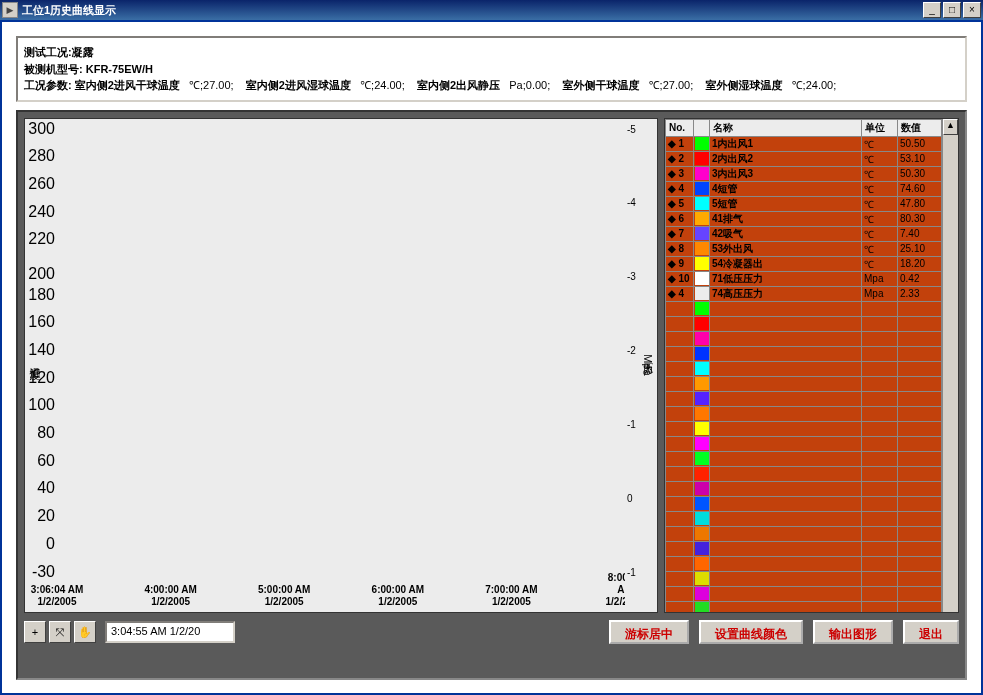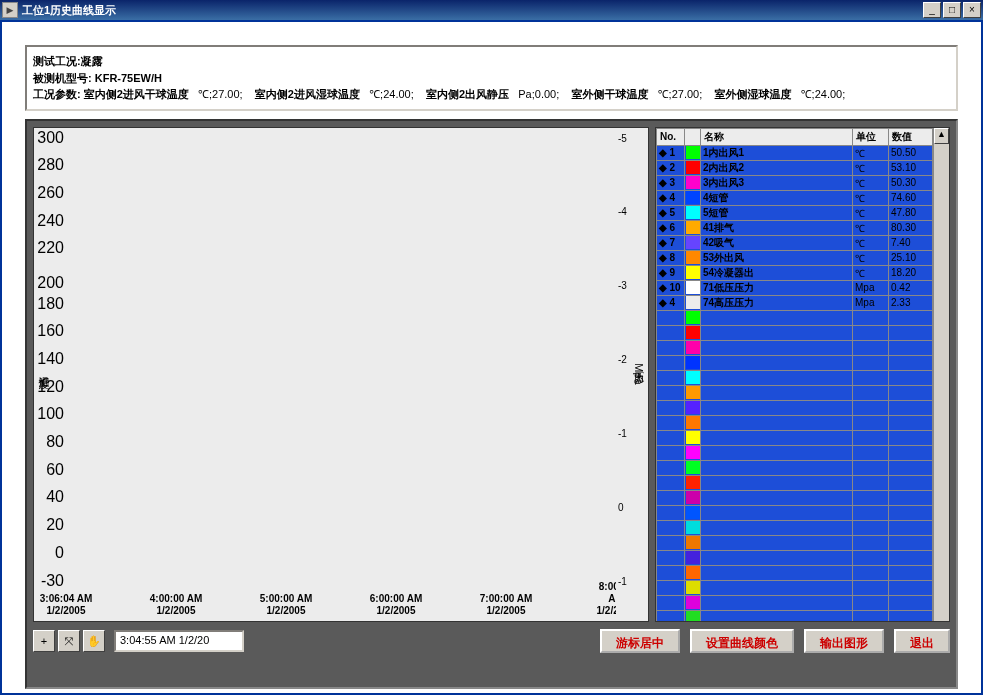--- a/index.html
+++ b/index.html
@@ -3,37 +3,37 @@
 <meta charset="utf-8">
 <style>
 *{box-sizing:border-box;margin:0;padding:0;font-family:"Microsoft YaHei",SimSun,Arial,sans-serif}
 body{background:#003399;width:983px;height:695px;overflow:hidden;position:relative}
 .titlebar{height:20px;background:linear-gradient(#0a246a,#3a6ea5);display:flex;align-items:center;color:#fff;font-size:11px;padding-left:2px}
 .titlebar .icon{width:16px;height:16px;background:#d4d0c8;border:1px solid #888;display:flex;align-items:center;justify-content:center;margin-right:4px}
 .titlebar .icon span{color:#444;font-size:9px}
 .titlebar .title{flex:1;font-weight:bold}
 .winbtns{display:flex;margin-right:2px}
 .winbtn{width:18px;height:16px;background:#d4d0c8;border:1px solid #fff;border-right-color:#404040;border-bottom-color:#404040;margin-left:2px;font-size:10px;text-align:center;line-height:14px;color:#000;cursor:pointer}
-.content{position:absolute;top:20px;left:0;right:0;bottom:0;background:#fff;border:2px solid #003399;padding:23px}
+.content{position:absolute;top:20px;left:0;right:0;bottom:0;background:#fff;border:2px solid #003399;padding:14px}
 .infobox{border:2px inset #d4d0c8;padding:6px;margin-bottom:8px;font-size:11px;line-height:1.5;color:#000;background:#fff}
 .infobox b{font-weight:bold}
 .mainarea{border:2px inset #888;background:#5a5a5a;padding:6px;position:relative;height:570px;display:flex;flex-direction:column}
 .chartrow{display:flex;height:495px}
 .chartbox{flex:1;background:#ececec;border:1px solid #333;position:relative;display:flex}
 .leftaxis{width:32px;position:relative;background:#ececec}
 .leftlabel{position:absolute;left:2px;top:50%;transform:translateY(-50%) rotate(0);writing-mode:vertical-rl;font-size:11px;color:#000}
 .ticks-l{position:absolute;right:0;top:10px;bottom:40px;width:28px;font-size:16px;color:#000}
 .ticks-l div{position:absolute;right:2px;transform:translateY(-50%)}
 .plot{flex:1;background:#000;position:relative;margin:10px 0 40px 0;overflow:hidden}
 .xtick{position:absolute;bottom:4px;font-size:10px;color:#000;text-align:center;transform:translateX(-50%);line-height:1.2}
 .rightaxis{width:32px;position:relative;background:#ececec}
 .rightlabel{position:absolute;right:2px;top:50%;transform:translateY(-50%);writing-mode:vertical-rl;font-size:11px;color:#000}
 .ticks-r{position:absolute;left:0;top:10px;bottom:40px;width:28px;font-size:10px;color:#000}
 .ticks-r div{position:absolute;left:2px;transform:translateY(-50%)}
-.legend{width:295px;margin-left:6px;background:#1d4ed8;border:1px solid #333;display:flex;flex-direction:column;overflow:hidden}
+.legend{width:295px;margin-left:6px;background:#c2410c;border:1px solid #333;display:flex;flex-direction:column;overflow:hidden}
 .legend table{width:100%;border-collapse:collapse;font-size:10px}
 .legend th{border:1px solid #888;background:#ececec;padding:1px 3px;font-weight:bold;text-align:left;height:16px}
 .legend td{border:1px solid #888;padding:0 2px;height:15px;white-space:nowrap;overflow:hidden}
 .legend .sym{width:28px;font-weight:bold}
 .legend .sw{width:16px;padding:0}
 .sw-inner{width:14px;height:13px;margin:0 auto}
 .scrollhint{width:16px;background:#d4d0c8;border-left:1px solid #888}
 .scrollbtn{width:15px;height:16px;background:#d4d0c8;border:1px solid #fff;border-right-color:#404040;border-bottom-color:#404040;font-size:9px;text-align:center}
 .bottombar{display:flex;align-items:center;margin-top:6px;height:26px}
 .tool{width:22px;height:22px;background:#d4d0c8;border:1px solid #fff;border-right-color:#404040;border-bottom-color:#404040;margin-right:3px;font-size:11px;text-align:center;line-height:20px;cursor:pointer}

